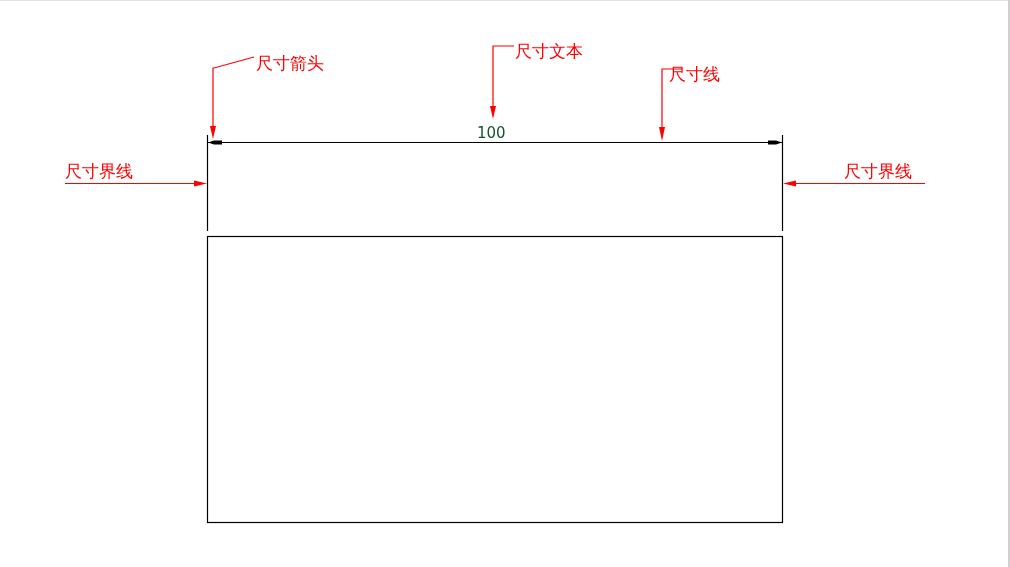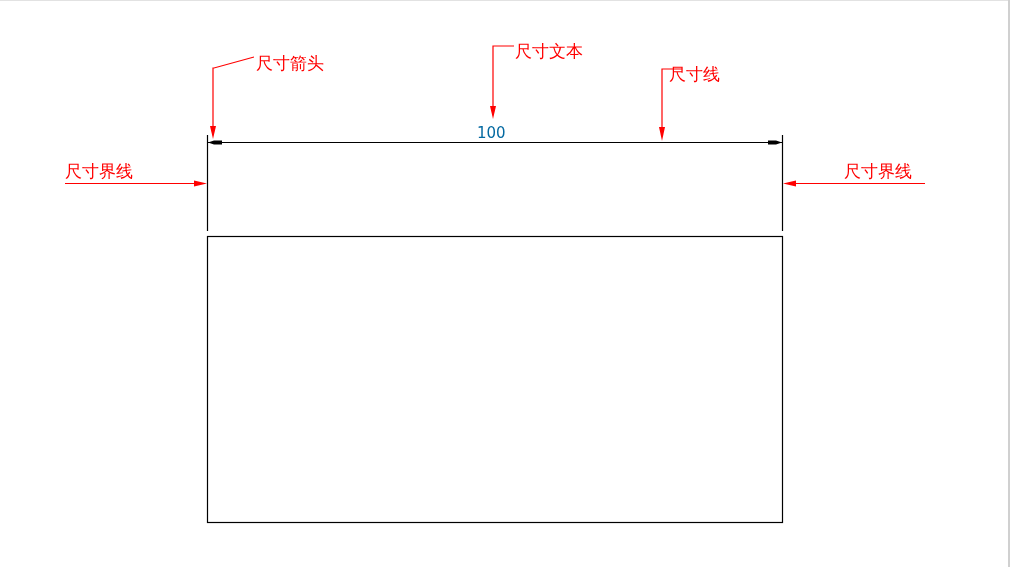--- a/index.html
+++ b/index.html
@@ -2,21 +2,21 @@
 <html><head>
 <meta charset="utf-8">
 <style>
   html, body { margin: 0; padding: 0; background: #ffffff; }
   body { width: 1010px; height: 567px; overflow: hidden; position: relative; }
   .canvas { position: absolute; left: 0; top: 0; width: 1010px; height: 567px; background: #ffffff; }
   .frame-top { position: absolute; left: 0; top: 0; width: 1010px; height: 1px; background: #e2e2e2; }
   .frame-right { position: absolute; right: 0; top: 0; width: 2px; height: 567px; background: #d0d0d0; }
   svg { position: absolute; left: 0; top: 0; }
   .lbl { position: absolute; font-family: "DejaVu Sans", sans-serif; font-size: 17px; color: #ff0000; line-height: 20px; white-space: nowrap; }
-  .dimtext { position: absolute; font-family: "DejaVu Sans", sans-serif; font-size: 15px; color: #0369a1; line-height: 18px; }
+  .dimtext { position: absolute; font-family: "DejaVu Sans", sans-serif; font-size: 15px; color: #14532d; line-height: 18px; }
 </style>
 </head>
 <body>
 
 <div class="canvas">
   <div class="frame-top"></div>
   <div class="frame-right"></div>
 
   <svg width="1010" height="567" viewBox="0 0 1010 567">
 

